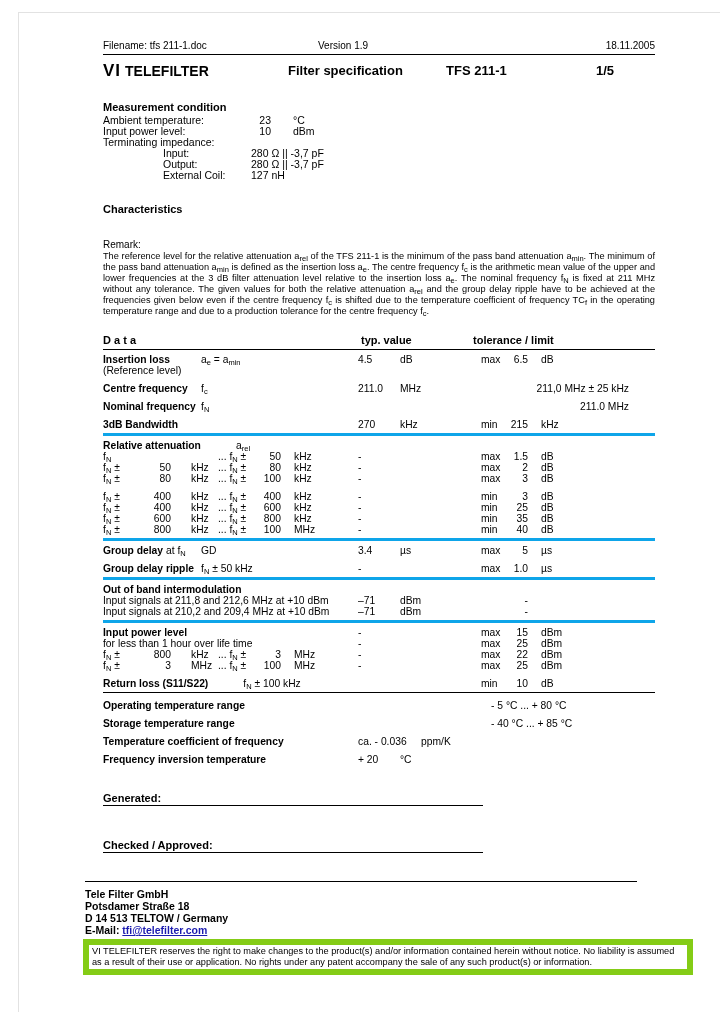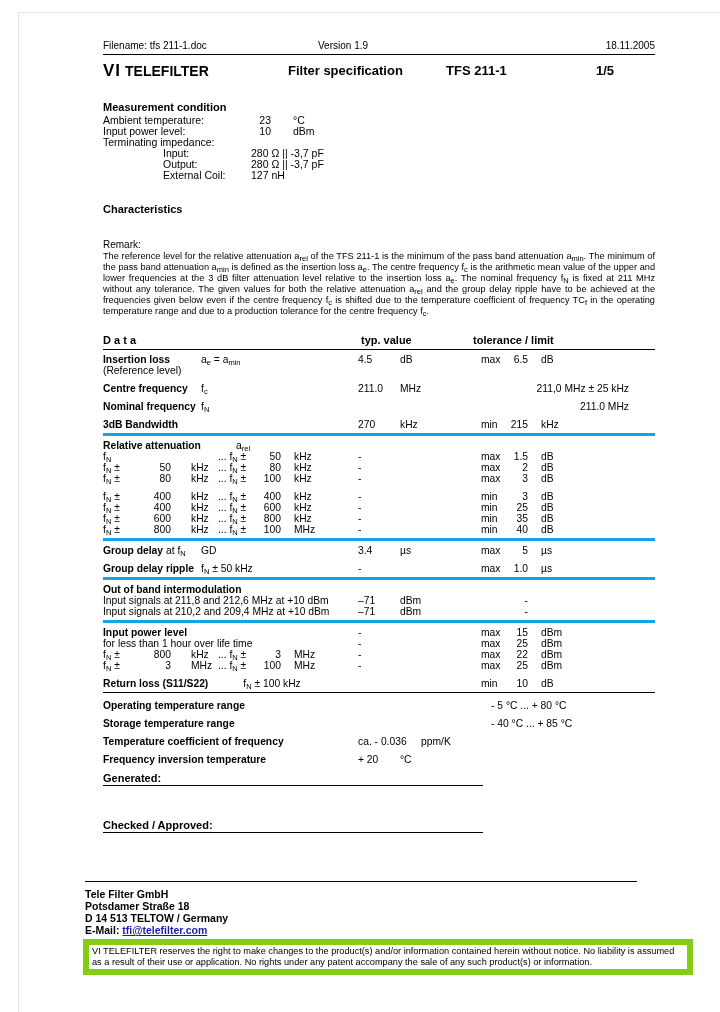--- a/index.html
+++ b/index.html
@@ -57,21 +57,21 @@
   .ttyp.w{flex:0 0 50px}
   .ttypu.w{flex:0 0 65px;padding-left:13px}
   .ttolpre{flex:0 0 35px;padding-left:8px}
   .ttolval{flex:0 0 20px;text-align:right}
   .ttolunit{padding-left:13px}
   .ttoltext{flex:0 0 156px;text-align:right}
   .ttoltext.left{text-align:left;padding-left:18px}
   #temp-rows{margin-top:7px}
   #temp-rows .trow{height:18px}
   
-  .sig{width:380px;border-bottom:1.3px solid #000;height:14px;font-weight:bold;font-size:11px}
+  .sig{margin-top:20px;width:380px;border-bottom:1.3px solid #000;height:14px;font-weight:bold;font-size:11px}
   .sig2{margin-top:33px}
   
   .footer{position:absolute;left:85px;top:881px;width:552px}
   .f-rule{border-top:1.4px solid #000}
   .f-lines{padding-top:6px;font-weight:bold;font-size:10.5px;line-height:12px}
   .email a,.email .lnk{text-decoration:underline;font-weight:bold}
   .box{margin-left:-2px;width:610px;border:6px solid #84cc16;margin-top:3px;padding:1px 3px;font-size:9.2px;line-height:11px;font-weight:normal}
 </style>
 </head>
 <body>

